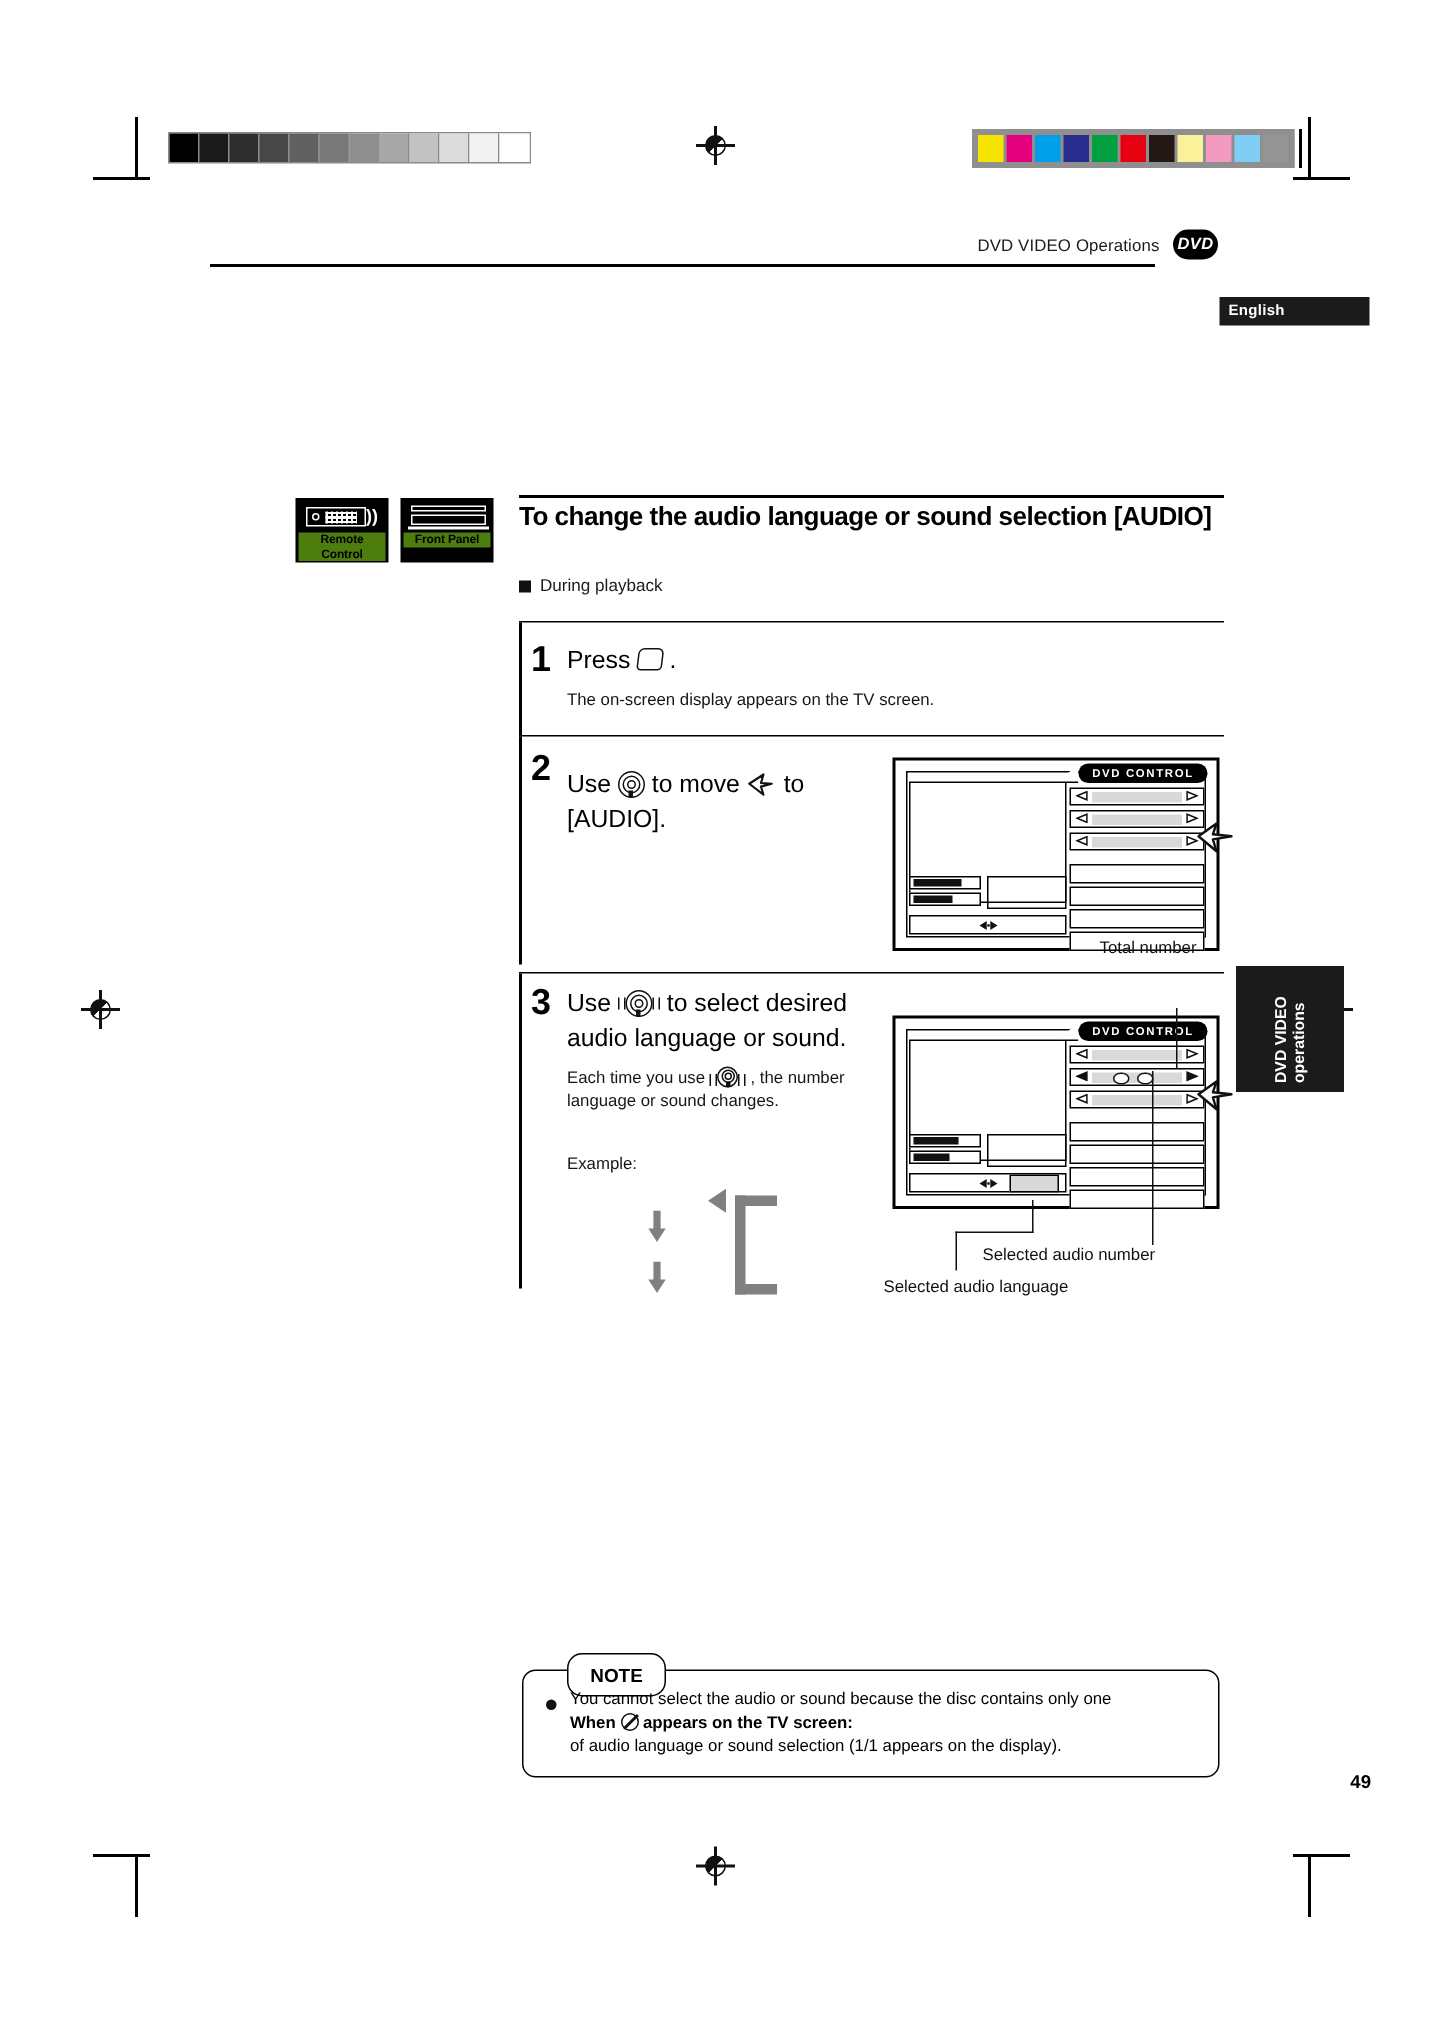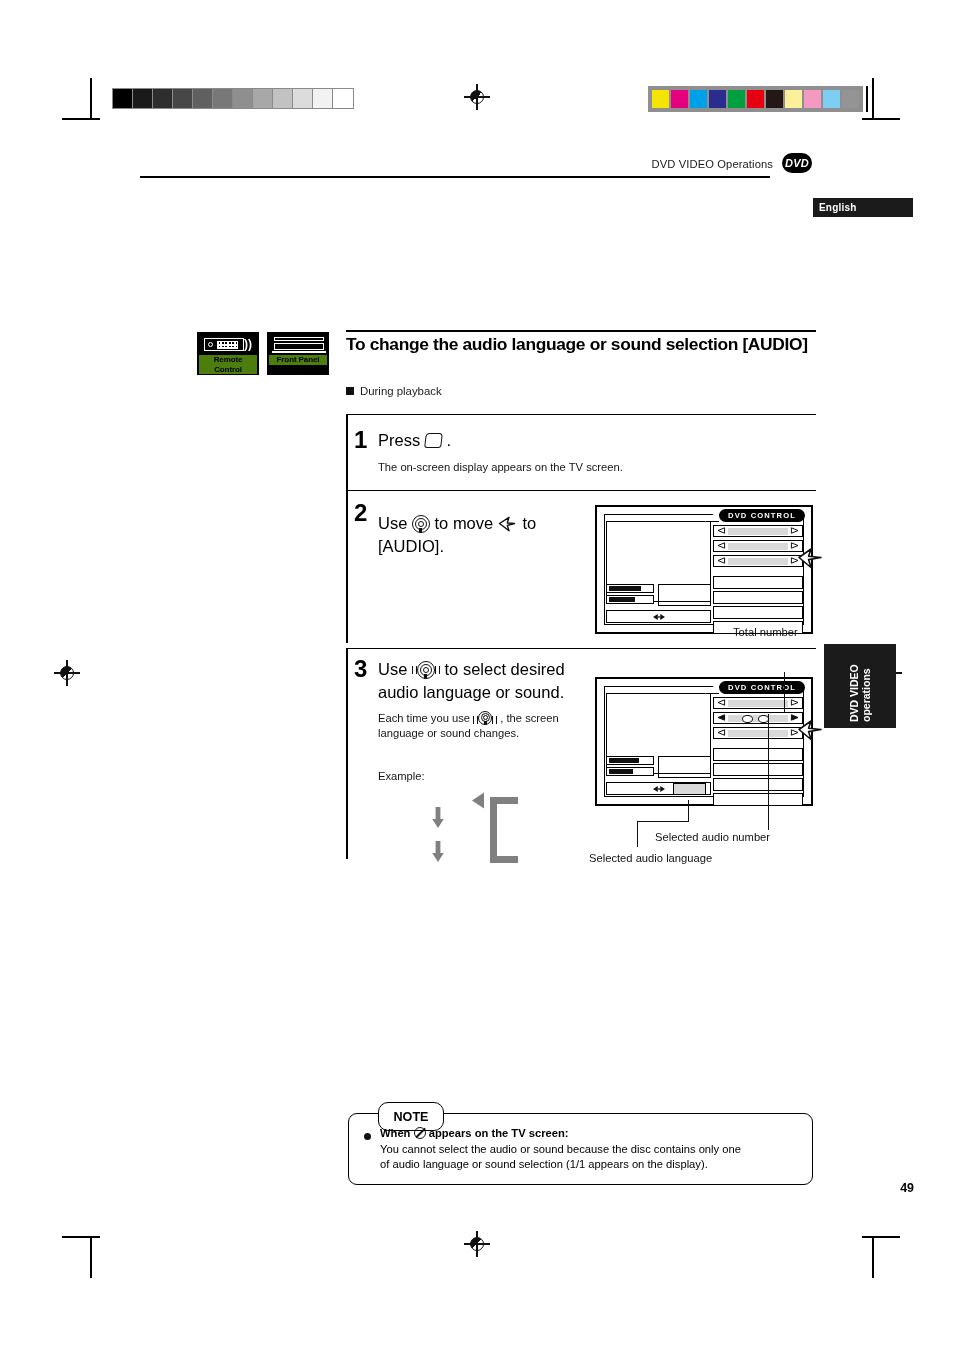--- a/index.html
+++ b/index.html
@@ -410,21 +410,21 @@
   <div class="step-num" style="top:9px;">3</div>
   <div class="step-head" style="left:32px;top:9px;width:240px;">
     <span>Use</span>
     <span class="joy moving" style="margin:0 5px;"><i class="r1"></i><i class="r2"></i><i class="r3"></i><i class="stem"></i></span>
     <span>to select desired</span>
     <div style="margin-top:1px;">audio language or sound.</div>
   </div>
   <div class="step-body" style="left:32px;top:62px;width:215px;">
     <span>Each time you use</span>
     <span class="joy moving" style="width:14px;height:14px;margin:0 5px;vertical-align:-3px;"><i class="r1" style="width:14px;height:14px;"></i><i class="r2" style="left:2.4px;top:2.4px;width:9px;height:9px;"></i><i class="r3" style="left:4.4px;top:4.4px;width:5px;height:5px;"></i><i class="stem" style="left:5.6px;top:10px;height:4px;"></i></span>
-    <span>, the screen</span>
+    <span>, the number</span>
     <div>language or sound changes.</div>
   </div>
   <div class="step-body" style="left:32px;top:120px;">Example:</div>
 
   <svg class="flow-arrow" style="left:84px;top:158px;" width="16" height="22" viewBox="0 0 16 22">
     <path d="M5.6 0 h4.8 v12 h3.4 L8 21 L2.2 12 h3.4 Z" fill="#808080"></path>
   </svg>
   <svg class="flow-arrow" style="left:84px;top:192px;" width="16" height="22" viewBox="0 0 16 22">
     <path d="M5.6 0 h4.8 v12 h3.4 L8 21 L2.2 12 h3.4 Z" fill="#808080"></path>
   </svg>
@@ -505,22 +505,22 @@
 <div class="callout-label" style="left:589px;top:852px;">Selected audio language</div>
 <div class="lead" style="left:688px;top:800px;width:1.4px;height:22px;"></div>
 <div class="lead" style="left:637px;top:821px;width:52px;height:1.4px;"></div>
 <div class="lead" style="left:637px;top:821px;width:1.4px;height:26px;"></div>
 
 <div class="note-box"></div>
 <div class="note-mask"></div>
 <div class="note-tag">NOTE</div>
 <div class="note-bullet"></div>
 <div class="note-body">
+  <div>You cannot select the audio or sound because the disc contains only one</div>
   <div>
     <span class="b">When</span>
     <span class="no-glyph"></span>
     <span class="b">appears on the TV screen:</span>
   </div>
-  <div>You cannot select the audio or sound because the disc contains only one</div>
   <div>of audio language or sound selection (1/1 appears on the display).</div>
 </div>
 
 <div class="page-num">49</div>
 
 </body></html>

